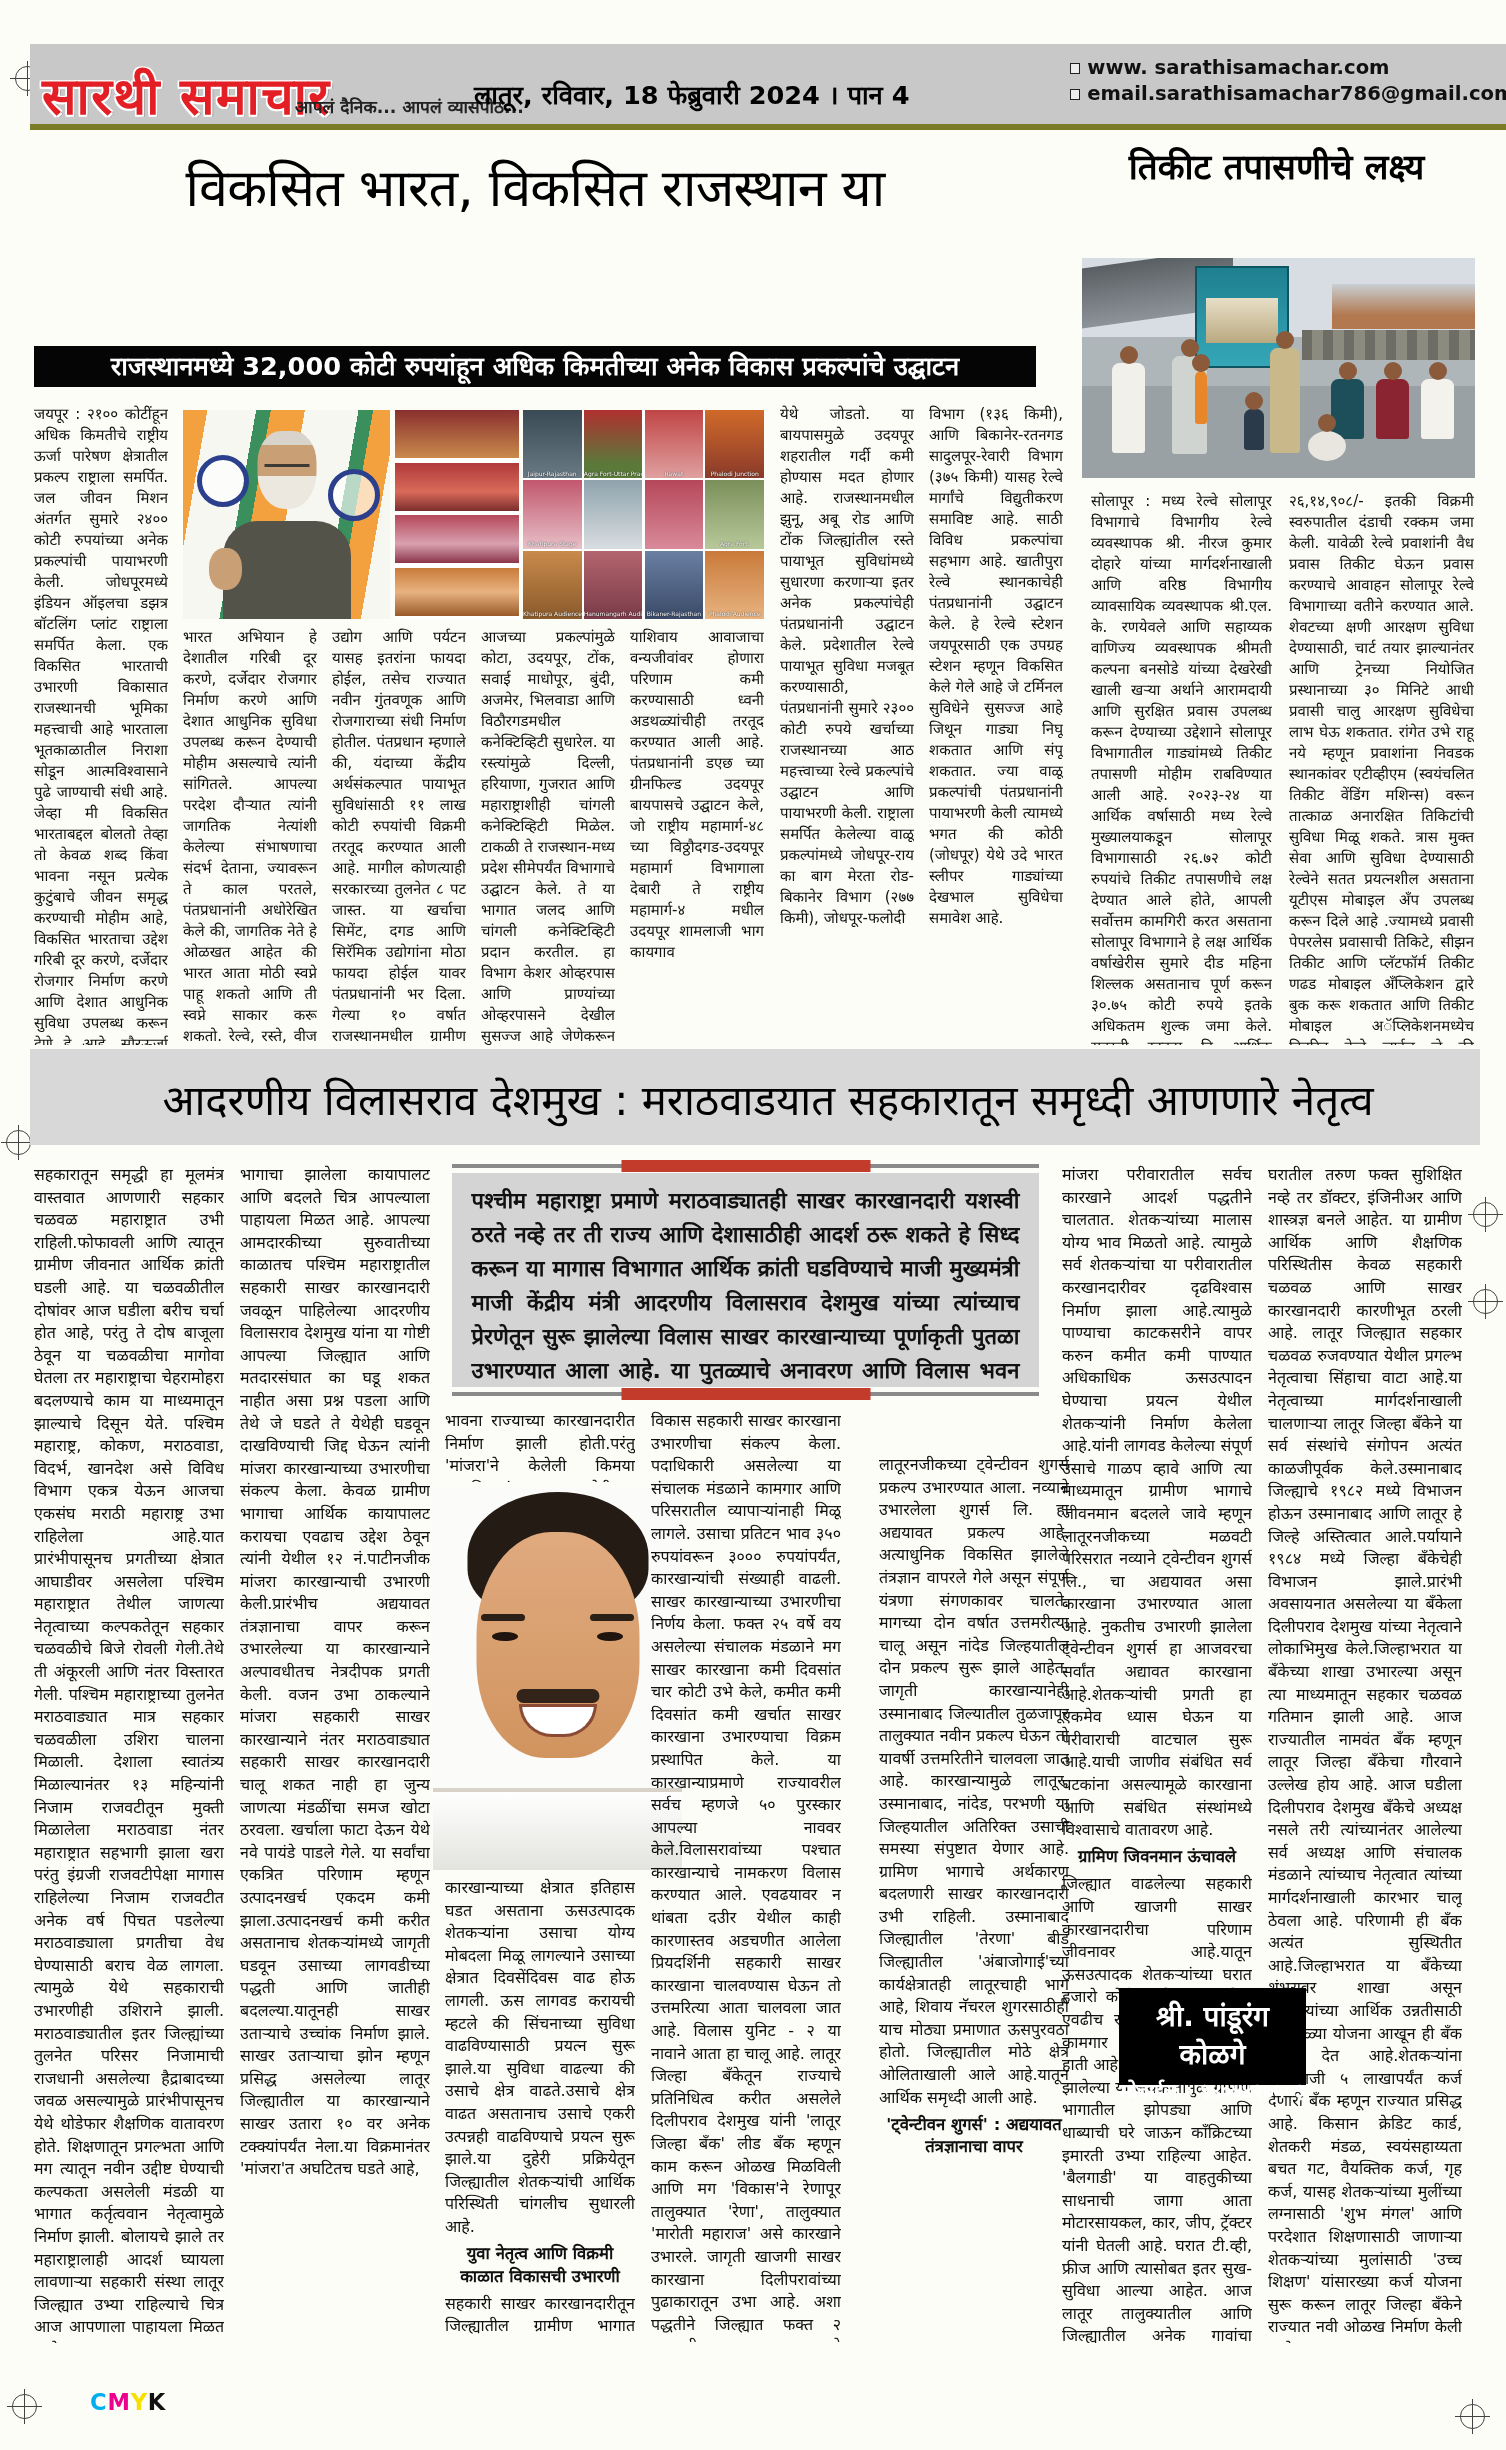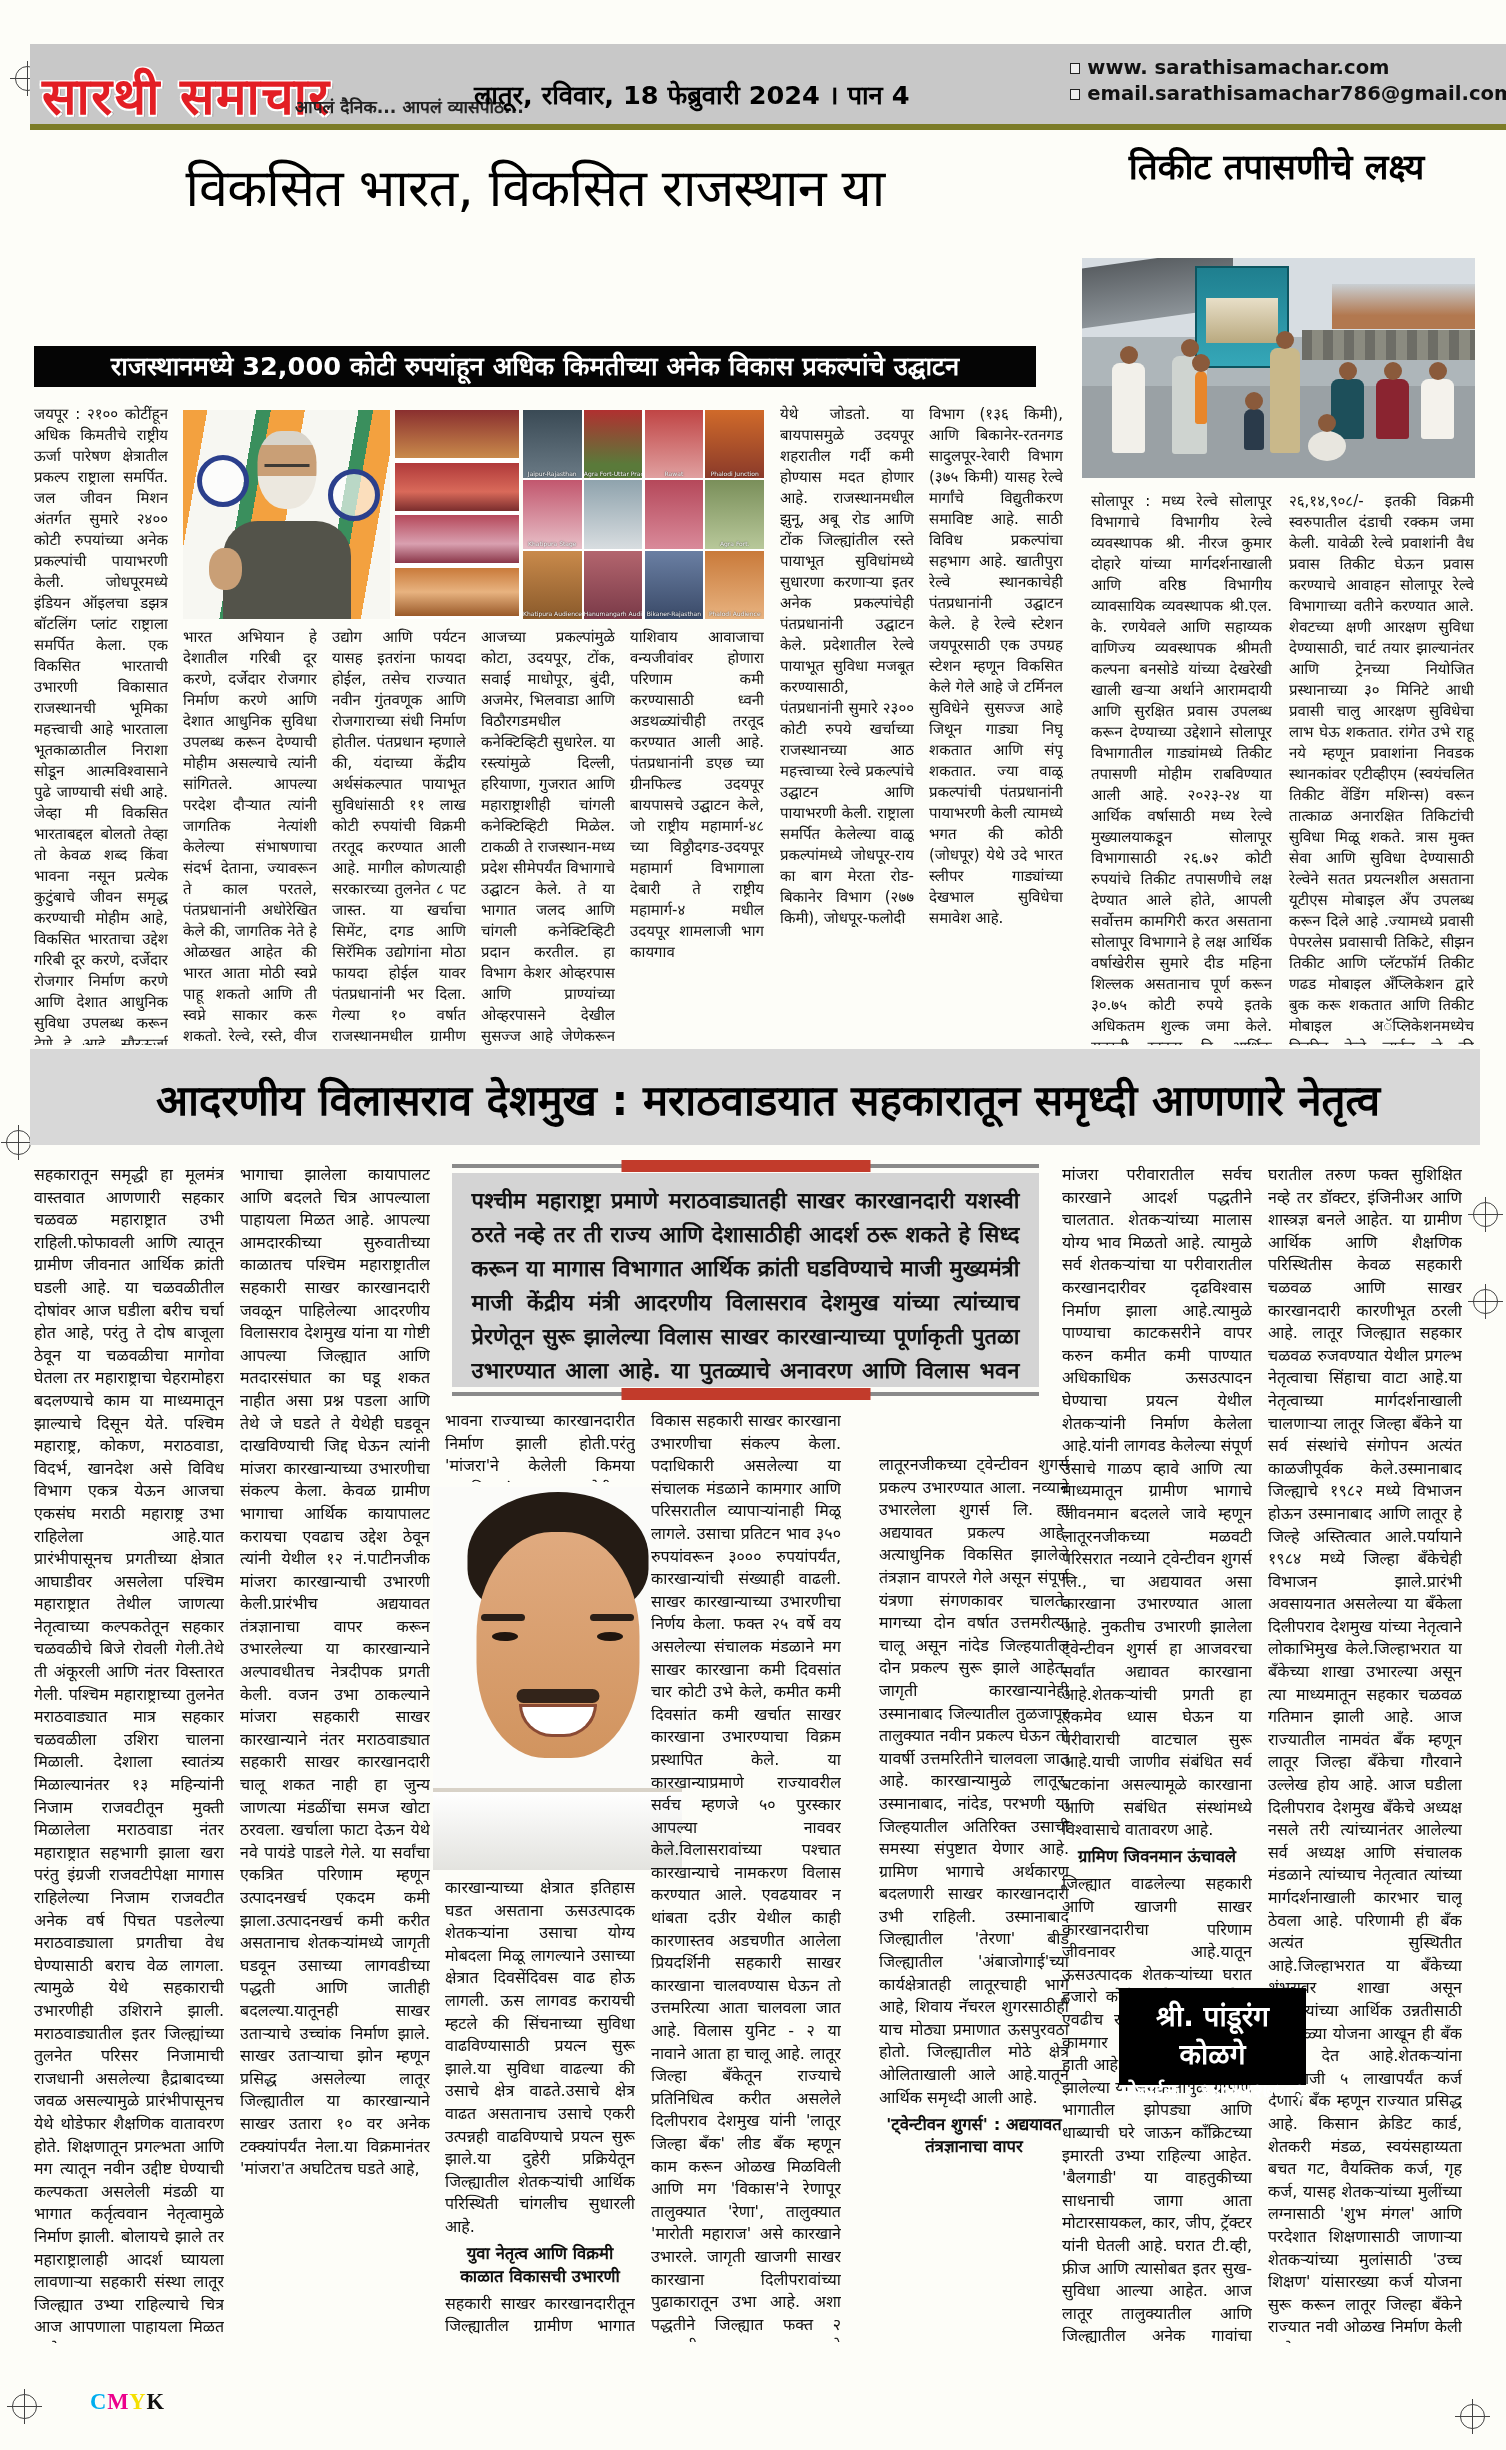--- a/index.html
+++ b/index.html
@@ -35,21 +35,21 @@
                 font-size:35px;line-height:50px;}
   
   .col{position:absolute;text-align:justify;overflow:hidden;color:#101010;}
   .main-col{top:404px;height:641px;width:134px;font-size:15px;line-height:21px;}
   .main-col.under{top:627px;height:418px;}
   .sol-col{top:491px;height:554px;font-size:15px;line-height:21px;}
   .sec-col{top:1164px;height:1179px;width:190px;font-size:16px;line-height:22.6px;}
   .subhead{font-weight:800;text-align:center;margin:4.5px 0;font-size:16.6px;}
   
   .sec-band{left:30px;top:1049px;width:1450px;height:96px;background:#d8d8d8;}
-  .sec-band .t{position:absolute;left:0;right:0;top:21px;text-align:center;font-size:42px;font-weight:700;color:#000;padding-left:26px;}
+  .sec-band .t{position:absolute;left:0;right:0;top:21px;text-align:center;font-size:42px;font-weight:400;color:#000;padding-left:26px;}
   .intro-box{left:452px;top:1173px;width:587px;height:214px;background:#d4d4d4;
              font-size:22px;line-height:34px;font-weight:700;text-align:justify;padding:10.5px 19.6px;box-sizing:border-box;overflow:hidden;}
   .rule{position:absolute;left:452px;width:587px;height:3.8px;background:#8a8a8a;}
   .rule::after{content:"";position:absolute;left:50%;transform:translateX(-50%);top:-3.8px;width:249px;height:11.3px;background:#c23b2b;}
   .contact-box{left:1119px;top:1988px;width:187px;height:97px;background:#000;color:#fff;text-align:center;}
   .contact-box .n{font-size:28px;font-weight:800;margin-top:7.5px;}
   .contact-box .p{font-size:20.3px;font-weight:700;margin-top:4px;}
   
   .photo{position:absolute;overflow:hidden;}
   
@@ -242,17 +242,17 @@
     <span>जिल्ह्यात वाढलेल्या सहकारी आणि खाजगी साखर कारखानदारीचा परिणाम जीवनावर आहे.यातून ऊसउत्पादक शेतकऱ्यांच्या घरात हजारो कोटी रुपये जात आहेत. एवढीच रक्कम मजूर, तोडकर, कामगार आणि कर्मचाऱ्यांच्या हाती आहे. मागच्या ३०-३५ वर्षांत झालेल्या या अर्थक्रांतीमुळे ग्रामीण भागातील झोपड्या आणि धाब्याची घरे जाऊन काँक्रिटच्या इमारती उभ्या राहिल्या आहेत. 'बैलगाडी' या वाहतुकीच्या साधनाची जागा आता मोटारसायकल, कार, जीप, ट्रॅक्टर यांनी घेतली आहे. घरात टी.व्ही, फ्रीज आणि त्यासोबत इतर सुख-सुविधा आल्या आहेत. आज लातूर तालुक्यातील आणि जिल्ह्यातील अनेक गावांचा चेहरामोहरा बदलला आहे. यात आणखी महत्त्वाचा बदल म्हणून ग्रामीण भागात आर्थिक सुबत्ता आल्यामुळे प्रत्येक</span>
   </div>
   <div class="col sec-col" style="left:1268px;width:194px;">घरातील तरुण फक्त सुशिक्षित नव्हे तर डॉक्टर, इंजिनीअर आणि शास्त्रज्ञ बनले आहेत. या ग्रामीण आर्थिक आणि शैक्षणिक परिस्थितीस केवळ सहकारी चळवळ आणि साखर कारखानदारी कारणीभूत ठरली आहे. लातूर जिल्ह्यात सहकार चळवळ रुजवण्यात येथील प्रगल्भ नेतृत्वाचा सिंहाचा वाटा आहे.या नेतृत्वाच्या मार्गदर्शनाखाली चालणाऱ्या लातूर जिल्हा बँकेने या सर्व संस्थांचे संगोपन अत्यंत काळजीपूर्वक केले.उस्मानाबाद जिल्ह्याचे १९८२ मध्ये विभाजन होऊन उस्मानाबाद आणि लातूर हे जिल्हे अस्तित्वात आले.पर्यायाने १९८४ मध्ये जिल्हा बँकेचेही विभाजन झाले.प्रारंभी अवसायनात असलेल्या या बँकेला दिलीपराव देशमुख यांच्या नेतृत्वाने लोकाभिमुख केले.जिल्हाभरात या बँकेच्या शाखा उभारल्या असून त्या माध्यमातून सहकार चळवळ गतिमान झाली आहे. आज राज्यातील नामवंत बँक म्हणून लातूर जिल्हा बँकेचा गौरवाने उल्लेख होय आहे. आज घडीला दिलीपराव देशमुख बँकेचे अध्यक्ष नसले तरी त्यांच्यानंतर आलेल्या सर्व अध्यक्ष आणि संचालक मंडळाने त्यांच्याच नेतृत्वात त्यांच्या मार्गदर्शनाखाली कारभार चालू ठेवला आहे. परिणामी ही बँक अत्यंत सुस्थितीत आहे.जिल्हाभरात या बँकेच्या शंभरावर शाखा असून शेतकऱ्यांच्या आर्थिक उन्नतीसाठी वेगवेगळ्या योजना आखून ही बँक कर्ज देत आहे.शेतकऱ्यांना बीनव्याजी ५ लाखापर्यंत कर्ज देणारी बँक म्हणून राज्यात प्रसिद्ध आहे. किसान क्रेडिट कार्ड, शेतकरी मंडळ, स्वयंसहाय्यता बचत गट, वैयक्तिक कर्ज, गृह कर्ज, यासह शेतकऱ्यांच्या मुलींच्या लग्नासाठी 'शुभ मंगल' आणि परदेशात शिक्षणासाठी जाणाऱ्या शेतकऱ्यांच्या मुलांसाठी 'उच्च शिक्षण' यांसारख्या कर्ज योजना सुरू करून लातूर जिल्हा बँकेने राज्यात नवी ओळख निर्माण केली आहे.</div>
 
   <div class="abs contact-box">
     <div class="n">श्री. पांडूरंग कोळगे</div>
     <div class="p">मोबाईल : ९४०४४२७५०३</div>
   </div>
 
   <div class="regmark" style="left:12px;top:2394px;"></div>
-  <div class="cmyk big" style="left:90px;top:2389px;font-family:Liberation Serif, serif;"><span class="c">C</span><span class="m">M</span><span class="y">Y</span><span class="k">K</span></div>
+  <div class="cmyk big" style="left:90px;top:2389px;"><span class="c">C</span><span class="m">M</span><span class="y">Y</span><span class="k">K</span></div>
   <div class="regmark" style="left:1460px;top:2404px;"></div>
 
 </div>
 
 
 </body></html>

